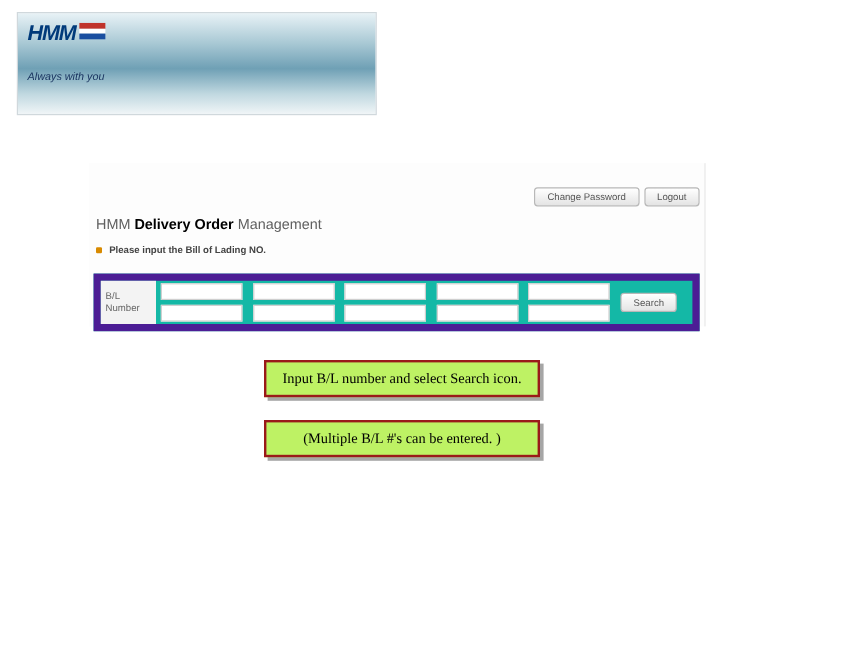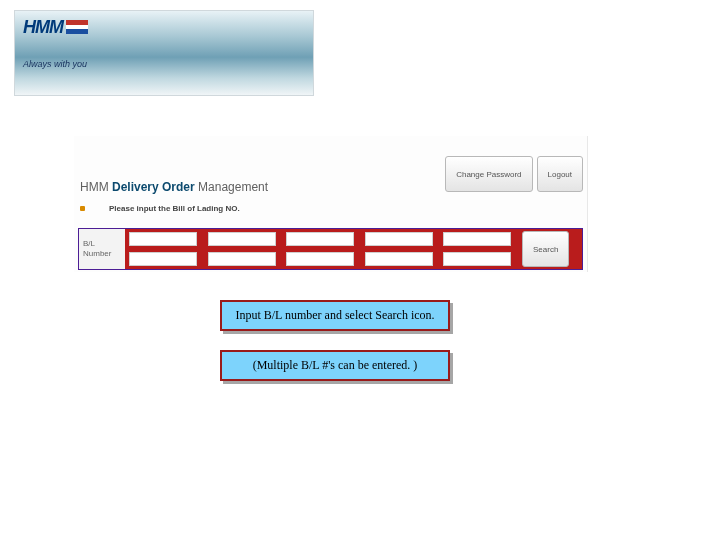--- a/index.html
+++ b/index.html
@@ -79,62 +79,62 @@
     right: 4px;
     top: 20px;
     display: flex;
     gap: 4px;
   }
   .btn {
     display: inline-flex;
     align-items: center;
     justify-content: center;
     height: 16px;
-    padding: 17px 10px;
+    padding: 7px 10px;
     font-size: 8px;
     color: #555;
     border: 1px solid #b8b8b8;
     border-radius: 3px;
     background: linear-gradient(#ffffff, #e4e4e4);
     cursor: pointer;
     white-space: nowrap;
   }
   .shot-title {
     position: absolute;
     left: 6px;
     top: 44px;
     font-size: 12px;
     color: #606060;
     font-weight: 400;
   }
-  .shot-title b { color: #0c4a6e; font-weight: 700; }
+  .shot-title b { color: #000000; font-weight: 700; }
   .instr {
     position: absolute;
     left: 6px;
     top: 68px;
     font-size: 8px;
     color: #444;
     font-weight: 700;
     display: flex;
     align-items: center;
-    gap: 24px;
+    gap: 6px;
   }
   .bullet {
     display: inline-block;
     width: 5px; height: 5px;
     background: #d88a00;
     border-radius: 1px;
   }
   .tablewrap {
     position: absolute;
     left: 4px;
     right: 4px;
     top: 92px;
-    border: 1px solid #4c1d95;
-    background: #b91c1c;
+    border: 6px solid #4c1d95;
+    background: #14b8a6;
   }
   .tablewrap table { width: 100%; border-collapse: collapse; }
   .tablewrap td { padding: 2px 4px; font-size: 8px; vertical-align: middle; }
   .labelcell {
     width: 46px;
     background: #f3f3f3;
     color: #666;
     line-height: 1.2;
   }
   .inputcell input {
@@ -144,21 +144,21 @@
     font-size: 8px;
     padding: 0 2px;
   }
   .searchcell { width: 64px; padding-right: 6px; }
 
   
   .callout {
     position: absolute;
     left: 220px;
     width: 230px;
-    background: #7dd3fc;
+    background: #bef264;
     border: 2px solid #9a1a1a;
     box-shadow: 3px 3px 0 rgba(0,0,0,0.35);
     text-align: center;
     font-family: "Times New Roman", serif;
     font-size: 12px;
     color: #000;
     padding: 6px 6px;
   }
   .callout1 { top: 300px; }
   .callout2 { top: 350px; }

